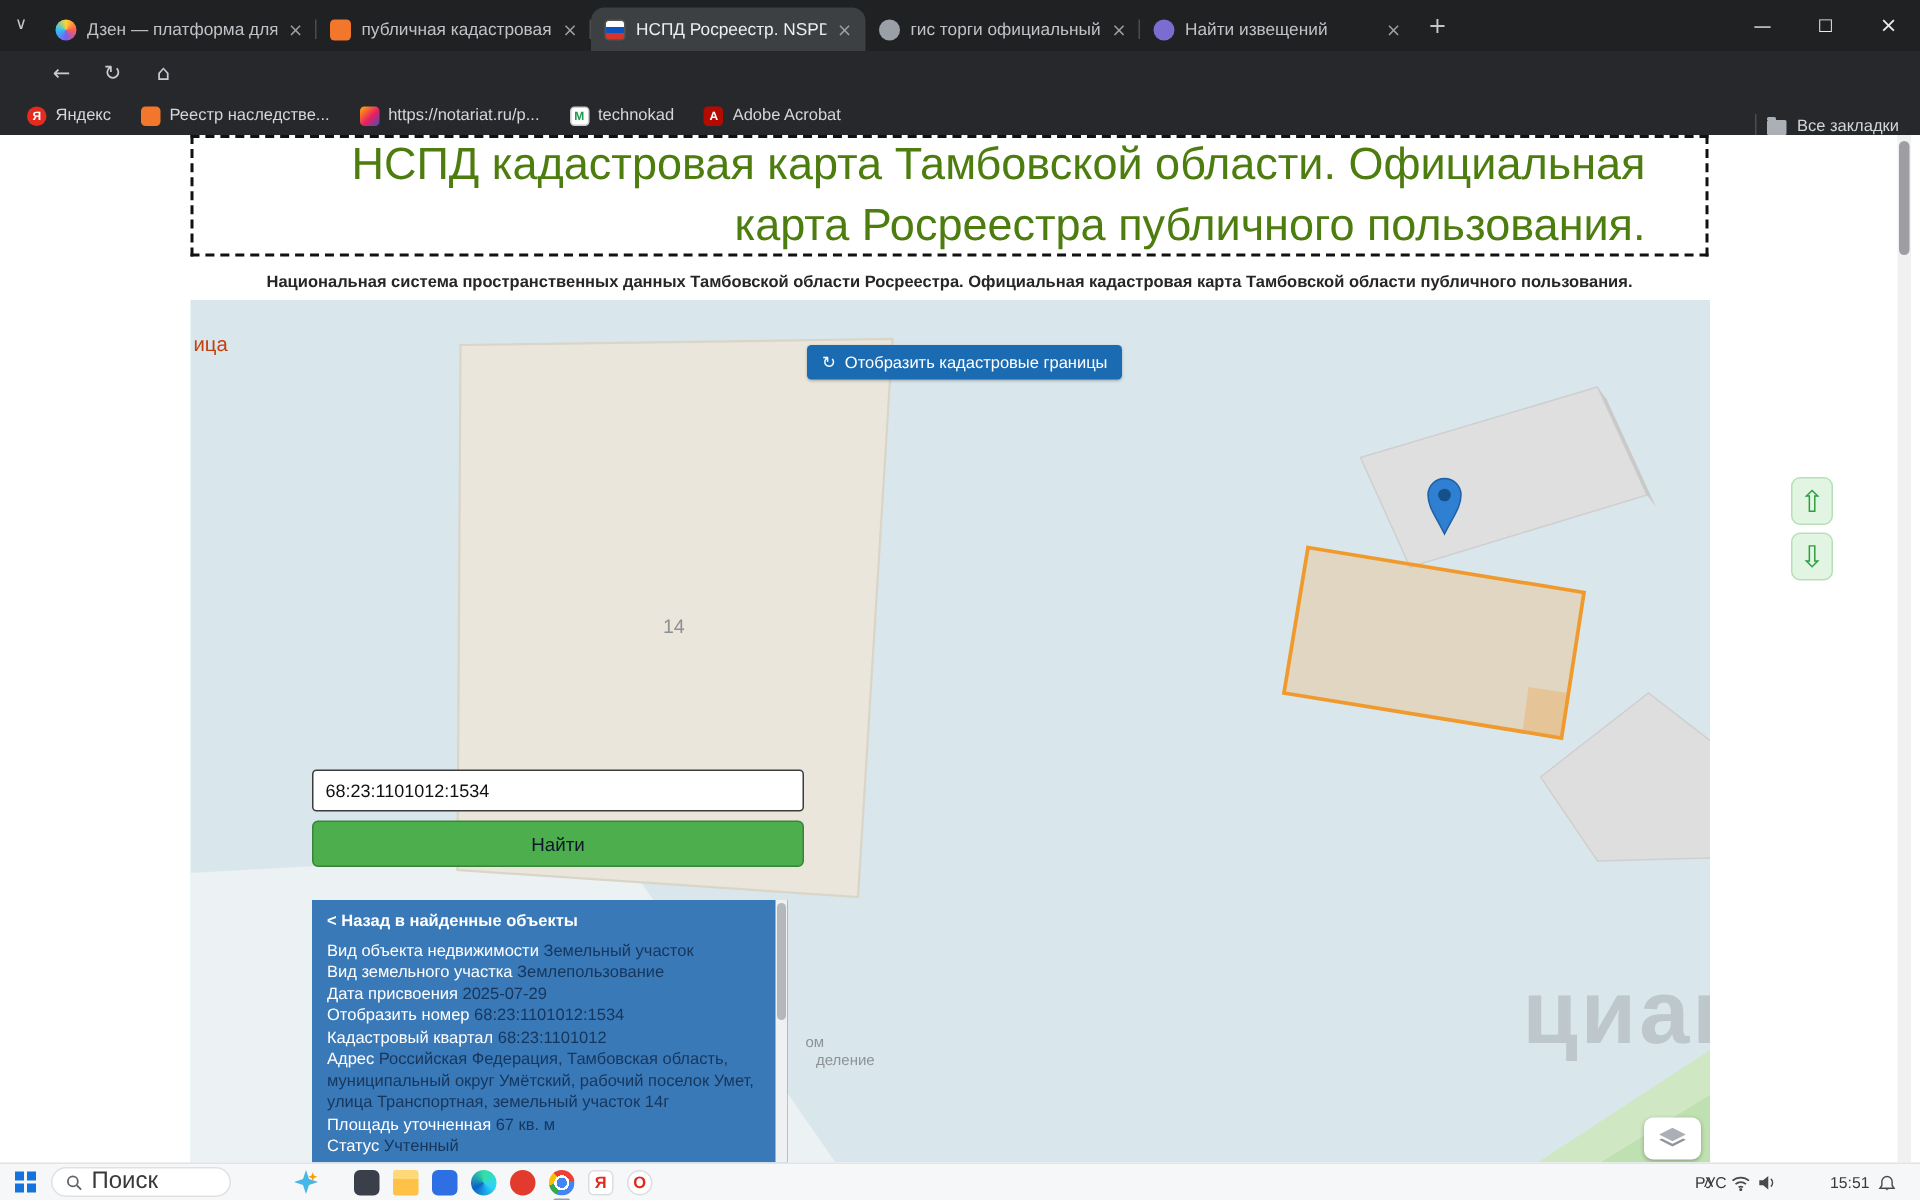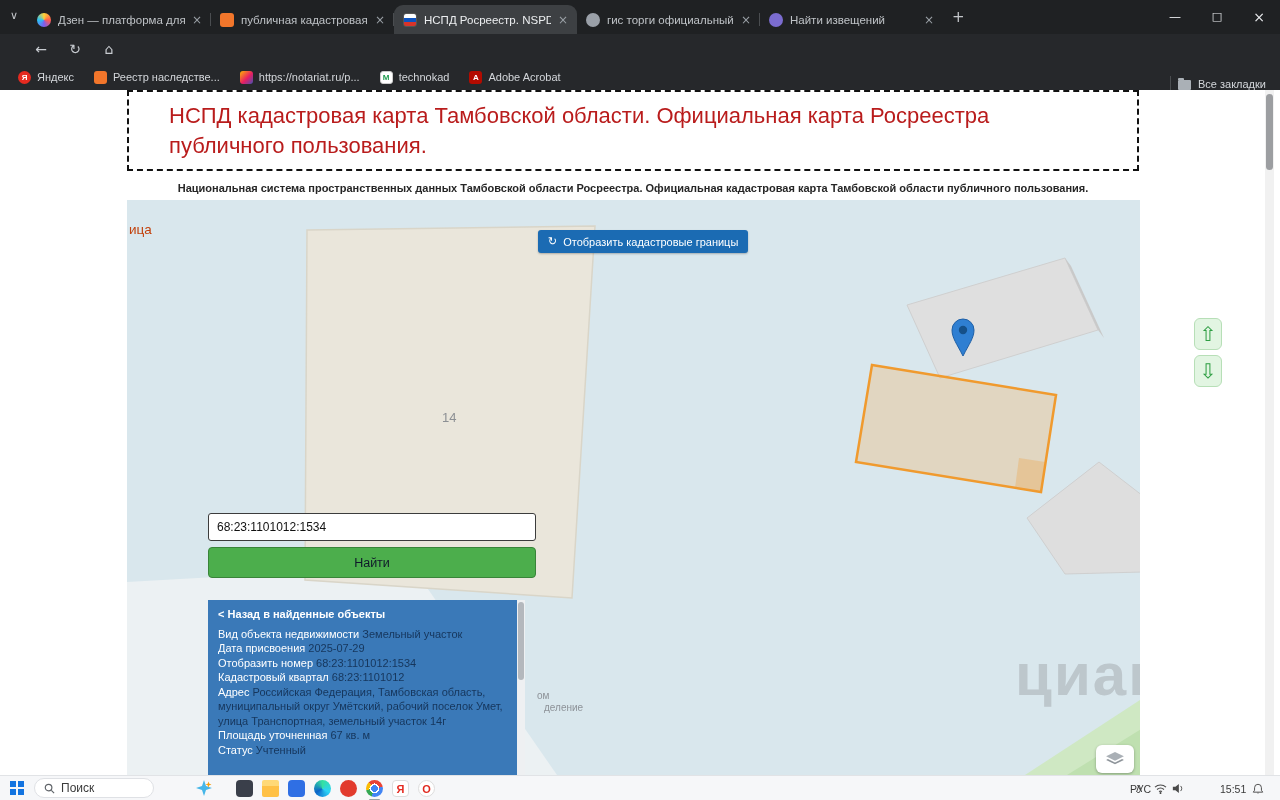--- a/index.html
+++ b/index.html
@@ -50,21 +50,21 @@
 .bm-te{background:#fff;color:#1d9b4e;border:0.5px solid #ccc}
 .bm-ac{background:#b30b00}
 #all-bm{position:absolute;right:14px;top:0;height:26px;display:flex;align-items:flex-end;gap:7px;color:#d3d6da}
 #all-bm .vsep{width:1px;height:14px;background:#4a4d50}
 .bm-folder{width:13px;height:10px;background:#aab0b6;border-radius:1px;position:relative}
 .bm-folder::before{content:"";position:absolute;left:0;top:-2px;width:6px;height:2px;background:#aab0b6;border-radius:1px 1px 0 0}
 
 
 #page{position:absolute;left:0;top:90px;width:1280px;height:685px;background:#fff}
 #titlebox{position:absolute;left:127px;top:0;width:1012px;height:81px;border:2px dashed #111;display:flex;align-items:center;justify-content:center;padding:0 40px}
-#page-title{font-size:22px;color:#b91c1c;text-align:left;line-height:1.35}
+#page-title{font-size:30px;color:#4d7c0f;text-align:right;line-height:1.35}
 #subtitle{position:absolute;left:127px;top:92px;width:1012px;text-align:center;font-size:11px;font-weight:bold;color:#262626}
 
 
 #pg-sb{position:absolute;left:1265px;top:0;width:9px;height:685px;background:#f1f1f1}
 #pg-thumb{position:absolute;left:1px;top:4px;width:7px;height:76px;background:#9c9ea1;border-radius:4px}
 
 
 .zoombtn{position:absolute;left:1194px;width:28px;height:32px;background:#e2f5e2;border:1px solid #b7dfb7;border-radius:6px;display:flex;align-items:center;justify-content:center;color:#2e9e43;font-size:20px}
 #zoom-up{top:228px}#zoom-down{top:265px}
 
@@ -85,21 +85,21 @@
 #info-panel{position:absolute;left:81px;top:400px;width:317px;height:195px;background:#3a79b8;color:#fff;font-size:11px;line-height:14.5px;padding:7px 16px 0 10px;overflow:hidden}
 #info-back{font-weight:bold;margin-bottom:5px}
 .ilbl{font-weight:normal;color:#fff}
 .ival{color:#16365c}
 #panel-sb{position:absolute;right:0;top:0;width:8px;height:175px;background:#eef0f2}
 #panel-thumb{position:absolute;left:1px;top:2px;width:6px;height:78px;background:#b4b8bd;border-radius:3px}
 
 
 #taskbar{position:absolute;left:0;top:775px;width:1280px;height:25px;background:#f6f7f9;border-top:1px solid #e1e3e6}
 #start{position:absolute;left:10px;top:5px;width:14px;height:14px;background-image:linear-gradient(#1374e0,#1374e0),linear-gradient(#1374e0,#1374e0),linear-gradient(#1374e0,#1374e0),linear-gradient(#1374e0,#1374e0);background-size:6px 6px;background-position:0 0,8px 0,0 8px,8px 8px;background-repeat:no-repeat}
-#tb-search{position:absolute;left:34px;top:2px;width:120px;height:20px;background:#fff;border:1px solid #dfe1e5;border-radius:10px;display:flex;align-items:center;gap:6px;padding:0 9px;font-size:12px;color:#3a3a3a}
+#tb-search{position:absolute;left:34px;top:2px;width:120px;height:20px;background:#fff;border:1px solid #dfe1e5;border-radius:10px;display:flex;align-items:center;gap:6px;padding:0 9px;font-size:16px;color:#3a3a3a}
 #tb-widget{position:absolute;left:196px;top:4px}
 .tb-app{position:absolute;top:4px;width:17px;height:17px;border-radius:4px}
 #app-1{left:236px;background:#3a3f4a}
 #app-2{left:262px;background:linear-gradient(180deg,#ffd977 0 35%,#ffc146 35%);border-radius:2px}
 #app-3{left:288px;background:#2f6fe4}
 #app-4{left:314px;border-radius:50%;background:conic-gradient(#35e0a1,#2bd3f7,#0b63c7,#35e0a1)}
 #app-5{left:340px;border-radius:50%;background:#e23b2e}
 #app-6{left:366px;border-radius:50%;background:radial-gradient(circle,#4285f4 0 3.5px,#fff 3.5px 5px,rgba(0,0,0,0) 5px),conic-gradient(from -40deg,#ea4335 0 120deg,#4285f4 120deg 240deg,#34a853 240deg 300deg,#fbbc05 300deg 360deg)}
 #app-6::after{content:"";position:absolute;left:3px;top:19px;width:11px;height:2px;border-radius:1px;background:#9aa0a6}
 #app-7{left:392px;background:#fff;border:0.5px solid #ddd;color:#e52a20;font-weight:bold;font-size:11px;display:flex;align-items:center;justify-content:center}
@@ -260,20 +260,21 @@
 
       <span id="parcel-num">14</span>
 
       <input id="cad-input" type="text" value="68:23:1101012:1534" style="">
 
       <div id="find-btn">Найти</div>
 
       <div id="info-panel">
         <div id="info-back">&lt; Назад в найденные объекты</div>
         <div class="irow"><span class="ilbl">Вид объекта недвижимости</span> <span class="ival">Земельный участок</span></div>
+        <div class="irow"><span class="ilbl">Вид земельного участка</span> <span class="ival">Землепользование</span></div>
         <div class="irow"><span class="ilbl">Дата присвоения</span> <span class="ival">2025-07-29</span></div>
         <div class="irow"><span class="ilbl">Отобразить номер</span> <span class="ival">68:23:1101012:1534</span></div>
         <div class="irow"><span class="ilbl">Кадастровый квартал</span> <span class="ival">68:23:1101012</span></div>
         <div class="irow"><span class="ilbl">Адрес</span> <span class="ival">Российская Федерация, Тамбовская область, муниципальный округ Умётский, рабочий поселок Умет, улица Транспортная, земельный участок 14г</span></div>
         <div class="irow"><span class="ilbl">Площадь уточненная</span> <span class="ival">67 кв. м</span></div>
         <div class="irow"><span class="ilbl">Статус</span> <span class="ival">Учтенный</span></div>
         <div id="panel-sb">
             <div id="panel-thumb"></div>
           </div>
       </div>

